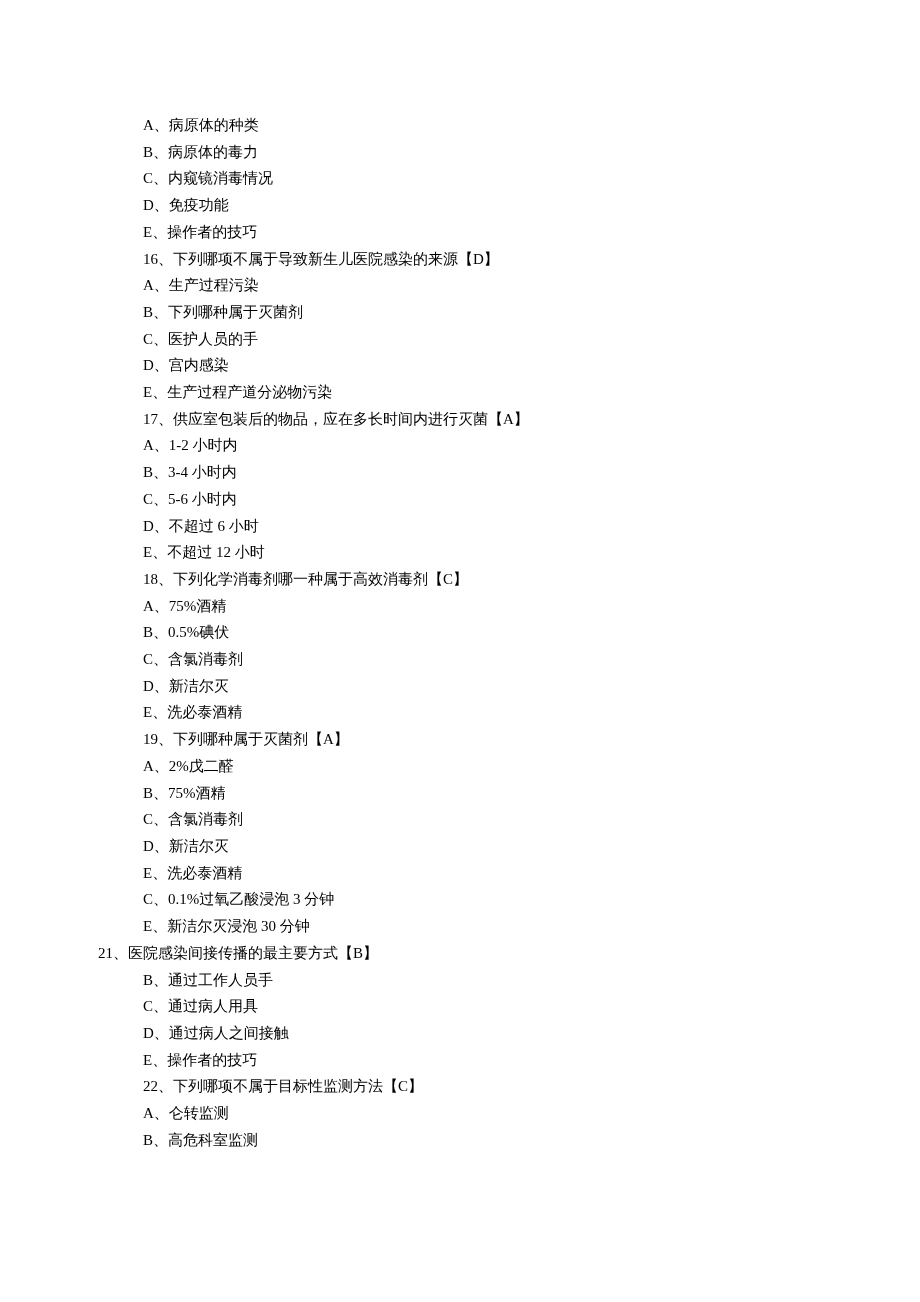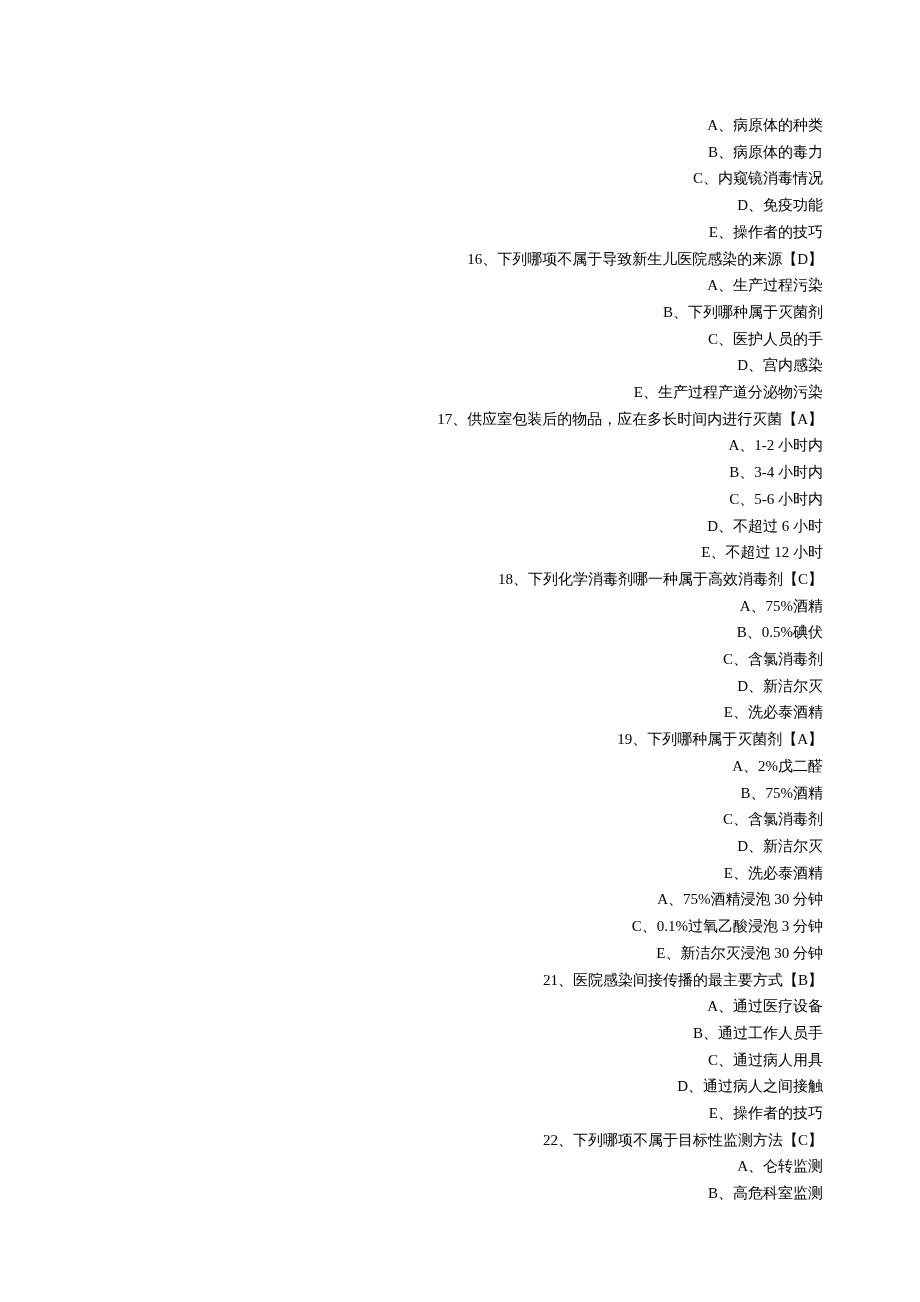--- a/index.html
+++ b/index.html
@@ -10,21 +10,20 @@
       width: 920px;
     }
     .page {
       padding: 112px 97px 40px 98px;
       font-size: 15px;
       line-height: 26.7px;
       color: #000;
     }
     .line {
       white-space: pre;
-      text-align: right;
     }
     .indent-1 { padding-left: 45px; }
     .indent-0 { padding-left: 0; }
   </style>
 </head>
 <body>
 
 <div class="page" id="container">
     <div class="line indent-1">A、病原体的种类</div>
     <div class="line indent-1">B、病原体的毒力</div>
@@ -48,25 +47,23 @@
     <div class="line indent-1">B、0.5%碘伏</div>
     <div class="line indent-1">C、含氯消毒剂</div>
     <div class="line indent-1">D、新洁尔灭</div>
     <div class="line indent-1">E、洗必泰酒精</div>
     <div class="line indent-1">19、下列哪种属于灭菌剂【A】</div>
     <div class="line indent-1">A、2%戊二醛</div>
     <div class="line indent-1">B、75%酒精</div>
     <div class="line indent-1">C、含氯消毒剂</div>
     <div class="line indent-1">D、新洁尔灭</div>
     <div class="line indent-1">E、洗必泰酒精</div>
-    <div class="line indent-1">A、75%酒精浸泡 30 分钟</div>
     <div class="line indent-1">C、0.1%过氧乙酸浸泡 3 分钟</div>
     <div class="line indent-1">E、新洁尔灭浸泡 30 分钟</div>
     <div class="line indent-0">21、医院感染间接传播的最主要方式【B】</div>
-    <div class="line indent-1">A、通过医疗设备</div>
     <div class="line indent-1">B、通过工作人员手</div>
     <div class="line indent-1">C、通过病人用具</div>
     <div class="line indent-1">D、通过病人之间接触</div>
     <div class="line indent-1">E、操作者的技巧</div>
     <div class="line indent-1">22、下列哪项不属于目标性监测方法【C】</div>
     <div class="line indent-1">A、仑转监测</div>
     <div class="line indent-1">B、高危科室监测</div>
   </div>
 
 </body></html>

